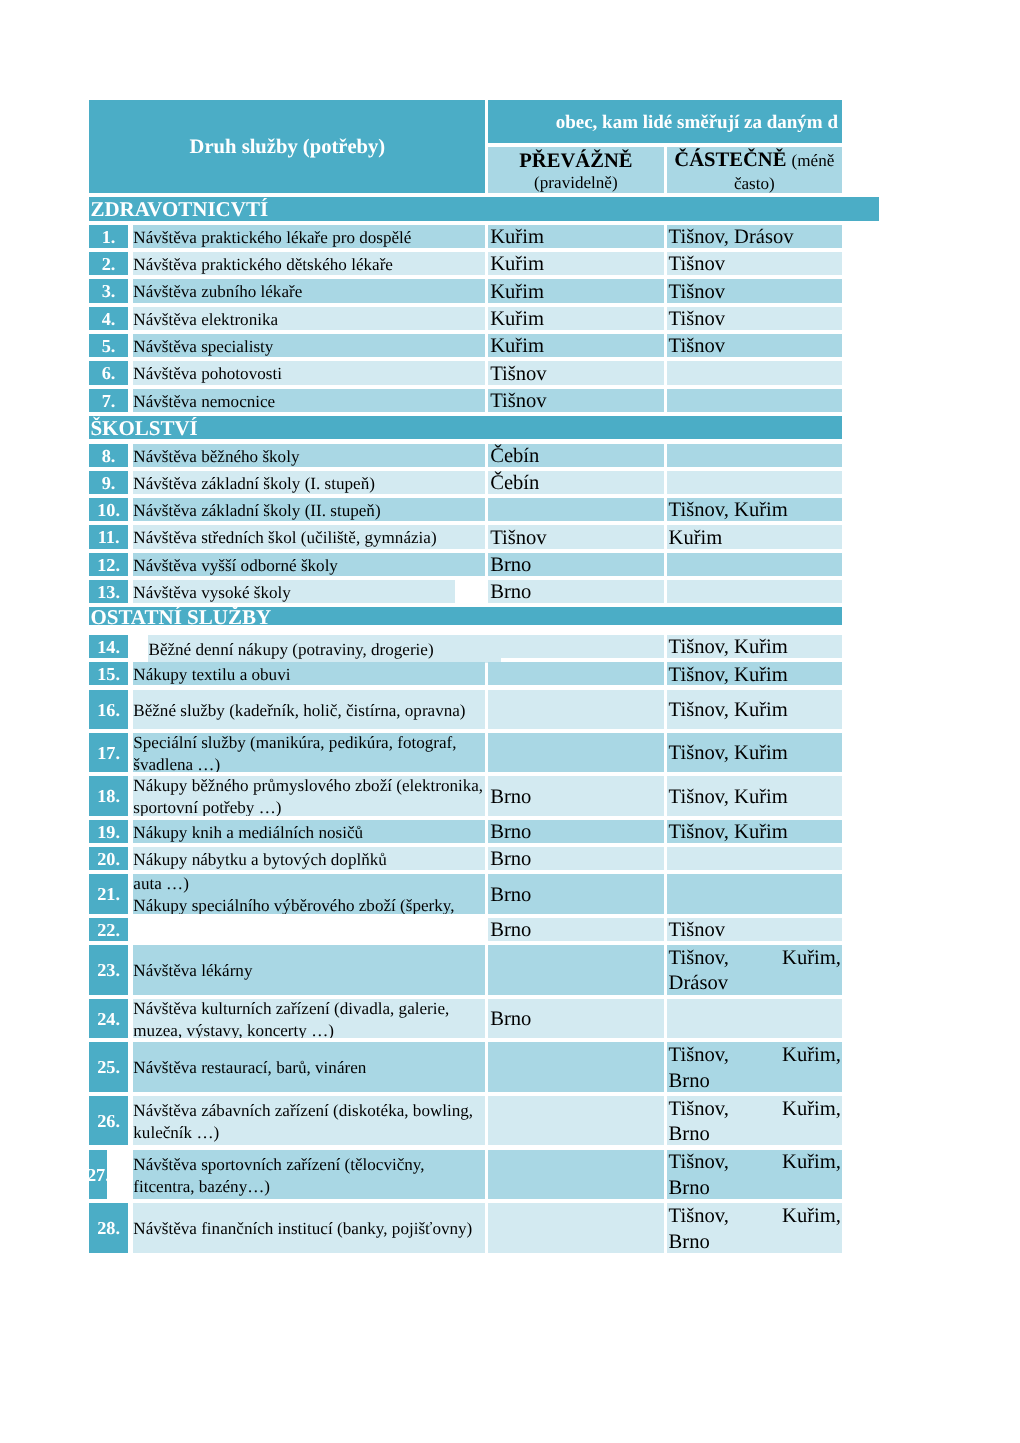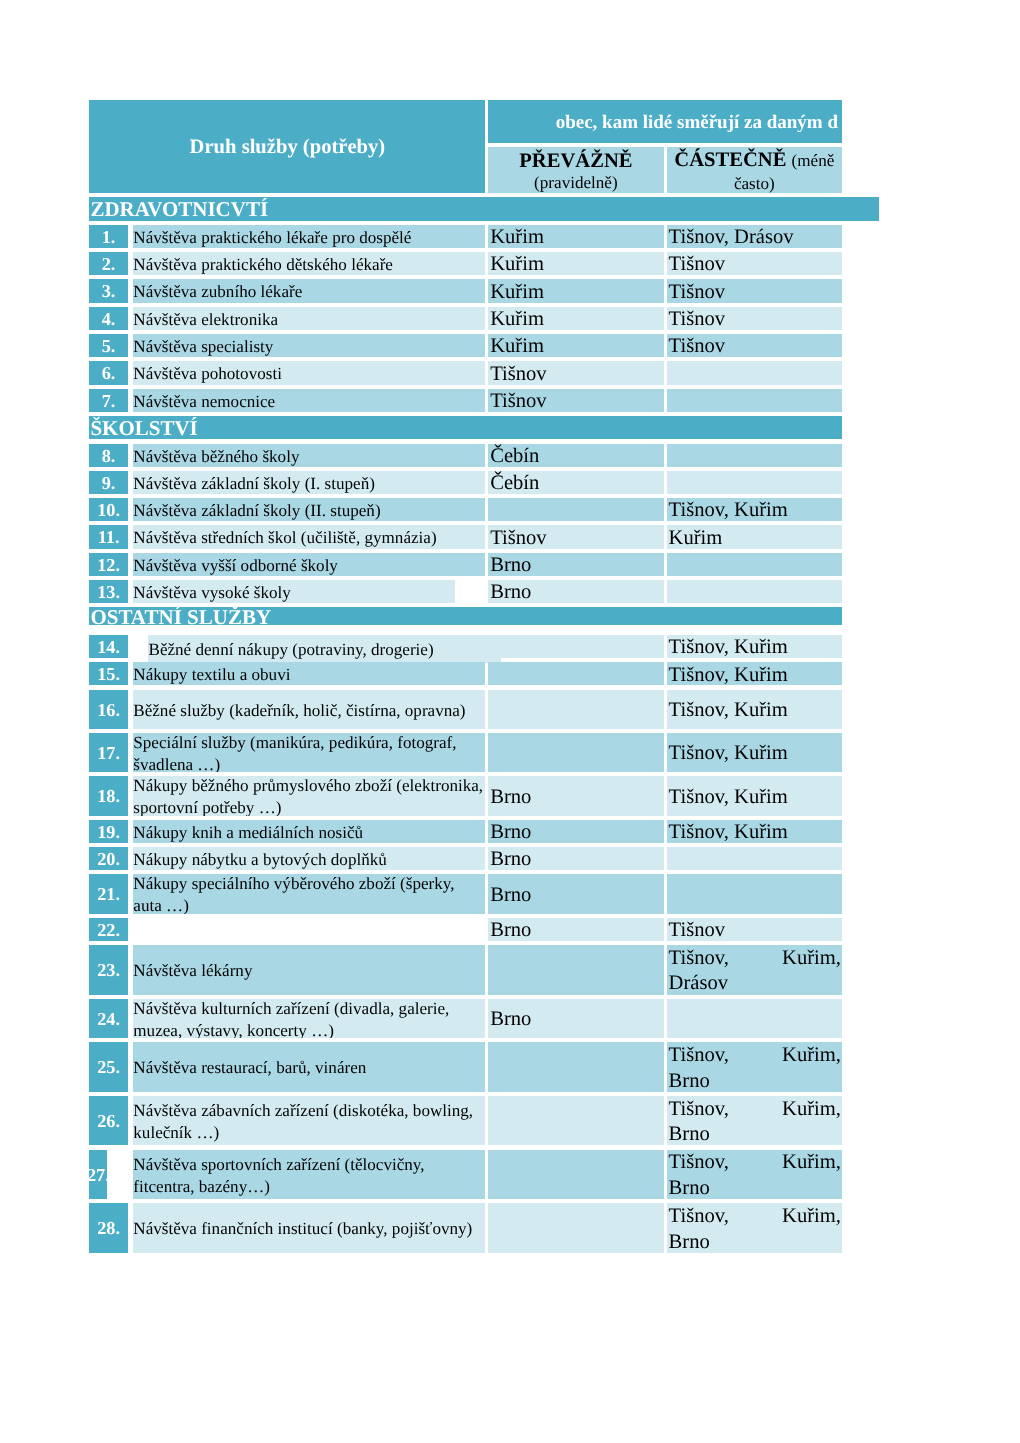--- a/index.html
+++ b/index.html
@@ -315,22 +315,22 @@
       <div class="cell bg-light val" style="left:488.2px;top:846.9999999999998px;width:175.4px;height:23.3px">
         <div class="ln">Brno</div>
       </div>
       <div class="cell bg-light val" style="left:666.6px;top:846.9999999999998px;width:175.4px;height:23.3px">
         <div class="ln"></div>
       </div>
       <div class="cell bg-dark num" style="left:89.4px;top:874.2999999999997px;width:38.4px;height:39.4px">
         <span>21.</span>
       </div>
       <div class="cell bg-mid desc" style="left:132.8px;top:874.2999999999997px;width:352.6px;height:39.4px">
+        <div class="ln">auta …)</div>
         <div class="ln">Nákupy speciálního výběrového zboží (šperky,</div>
-        <div class="ln">auta …)</div>
       </div>
       <div class="cell bg-mid val" style="left:488.2px;top:874.2999999999997px;width:175.4px;height:39.4px">
         <div class="ln">Brno</div>
       </div>
       <div class="cell bg-mid val" style="left:666.6px;top:874.2999999999997px;width:175.4px;height:39.4px">
         <div class="ln"></div>
       </div>
       <div class="cell bg-dark num" style="left:89.4px;top:917.6999999999997px;width:38.4px;height:23.3px">
         <span>22.</span>
       </div>

